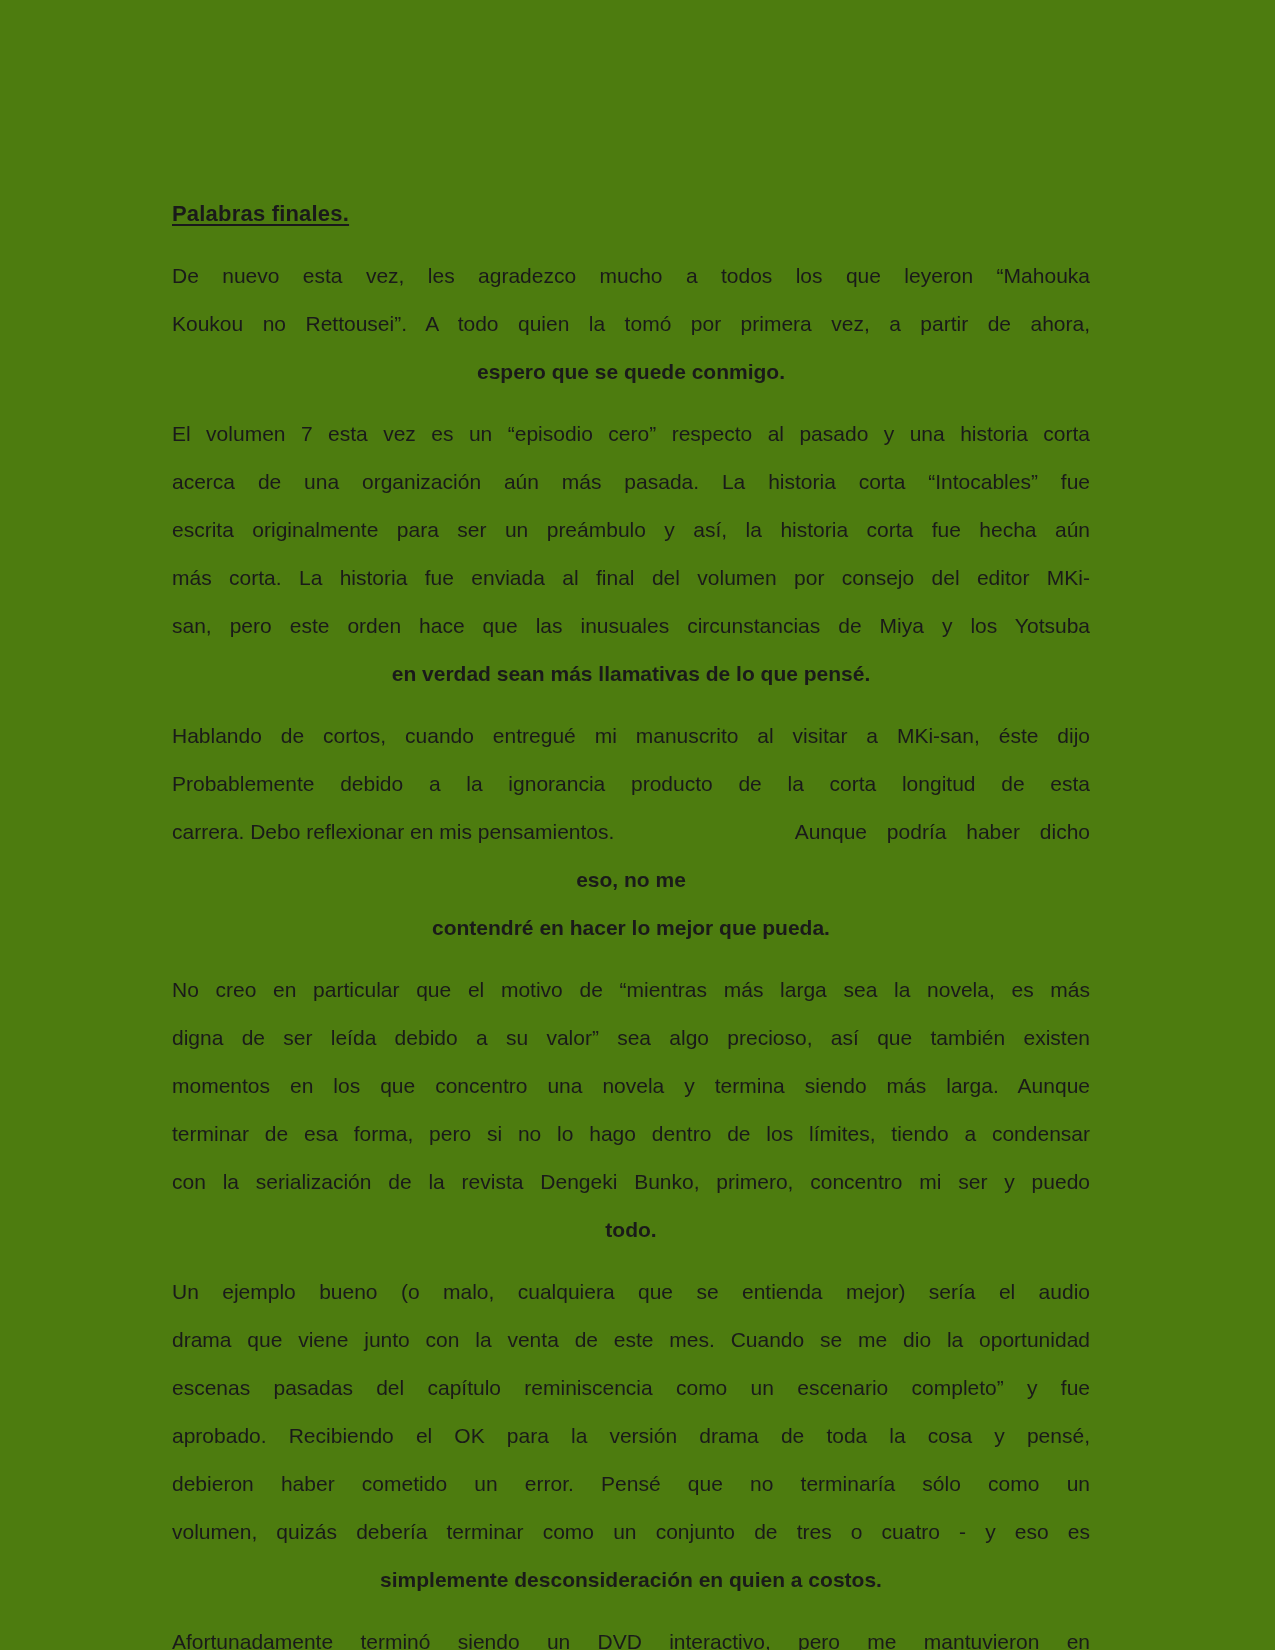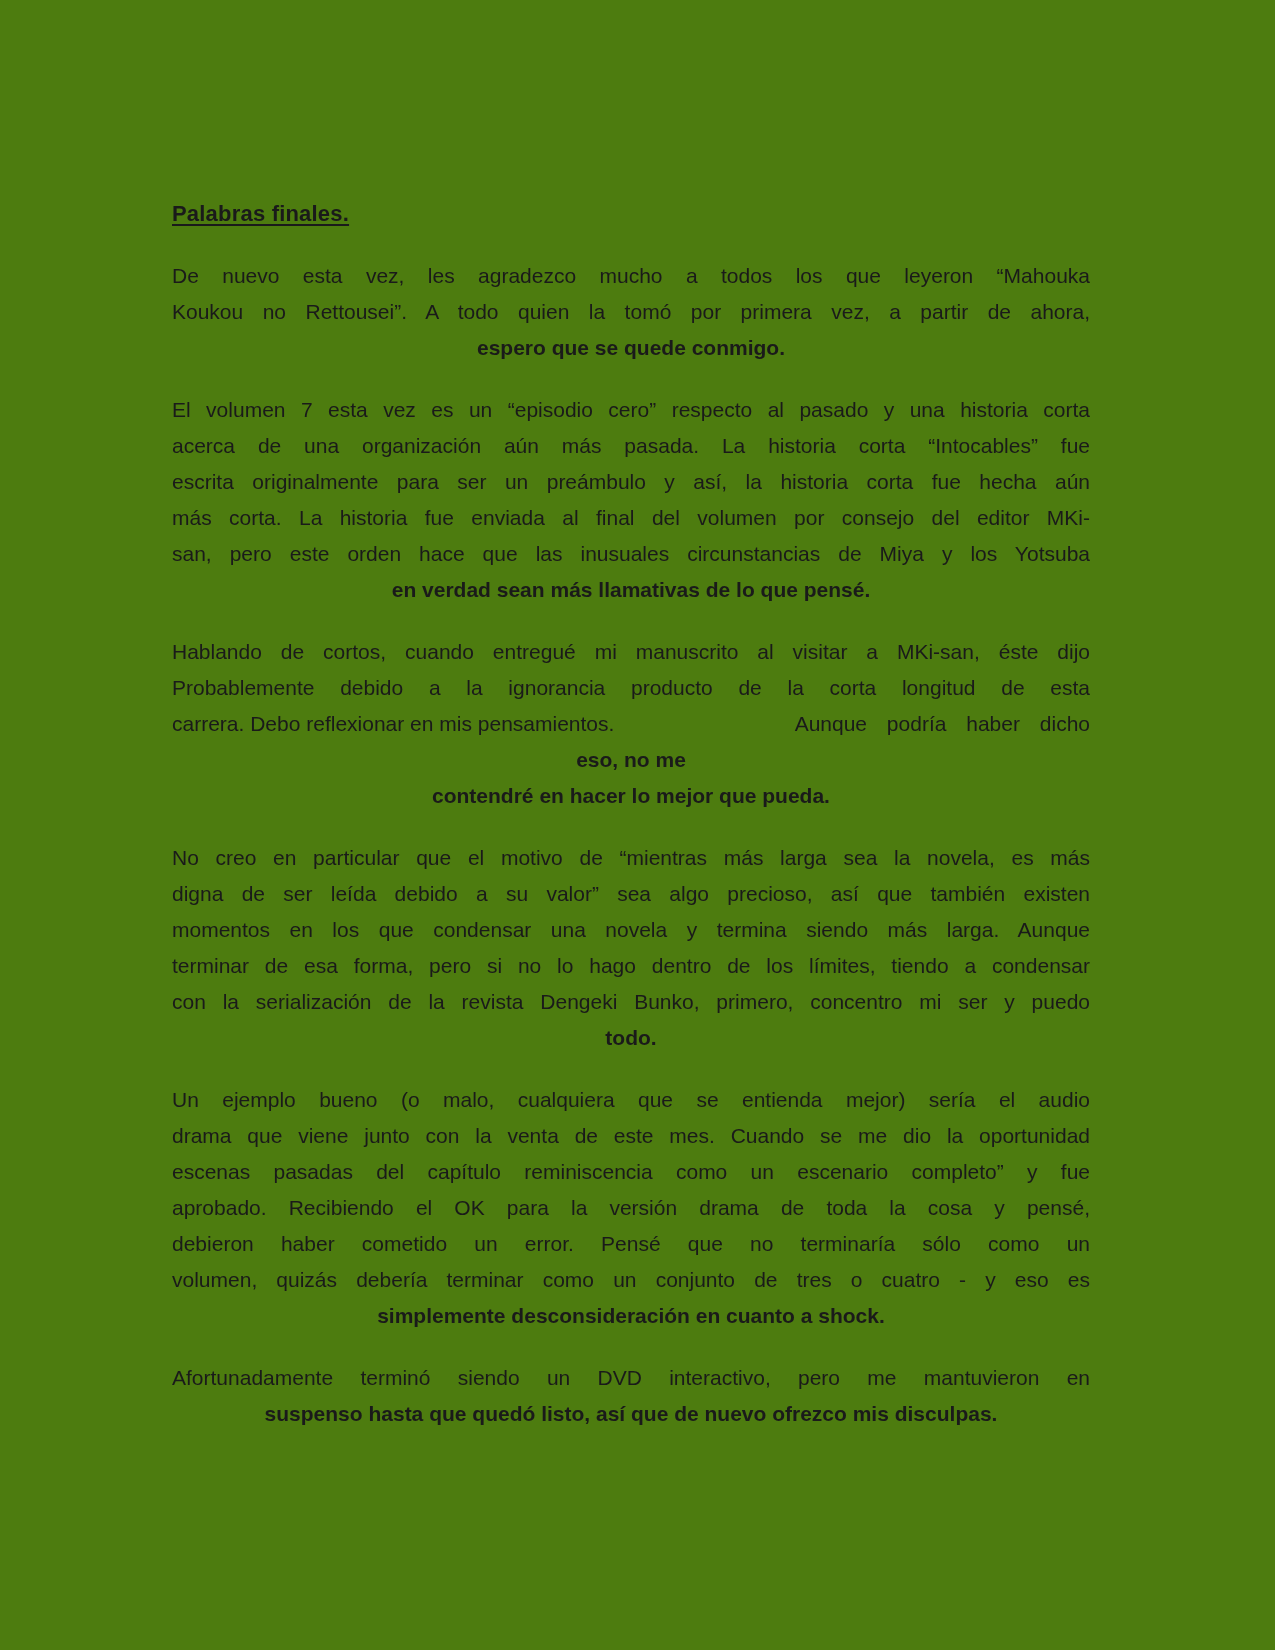--- a/index.html
+++ b/index.html
@@ -31,20 +31,21 @@
     text-underline-offset: 3px;
     letter-spacing: 0.2px;
   }
   .paragraph {
     margin: 0 0 26px 0;
   }
   .line {
     font-size: 21px;
     line-height: 36px;
     white-space: normal;
+    margin-top: 12px;
   }
   .line.just {
     text-align: justify;
     text-align-last: justify;
     text-justify: inter-word;
   }
   .line.left {
     text-align: center;
     font-weight: bold;
   }
@@ -83,32 +84,32 @@
         <div class="line split">
           <span>carrera. Debo reflexionar en mis pensamientos.</span>
           <span class="seg-right">Aunque podría haber dicho</span>
         </div>
         <div class="line left">eso, no me</div>
         <div class="line left">contendré en hacer lo mejor que pueda.</div>
       </div>
       <div class="paragraph">
         <div class="line just">No creo en particular que el motivo de “mientras más larga sea la novela, es más</div>
         <div class="line just">digna de ser leída debido a su valor” sea algo precioso, así que también existen</div>
-        <div class="line just">momentos en los que condensar una novela y termina siendo más larga. Aunque</div>
+        <div class="line just">momentos en los que concentro una novela y termina siendo más larga. Aunque</div>
         <div class="line just">terminar de esa forma, pero si no lo hago dentro de los límites, tiendo a condensar</div>
         <div class="line just">con la serialización de la revista Dengeki Bunko, primero, concentro mi ser y puedo</div>
         <div class="line left">todo.</div>
       </div>
       <div class="paragraph">
         <div class="line just">Un ejemplo bueno (o malo, cualquiera que se entienda mejor) sería el audio</div>
         <div class="line just">drama que viene junto con la venta de este mes. Cuando se me dio la oportunidad</div>
         <div class="line just">escenas pasadas del capítulo reminiscencia como un escenario completo” y fue</div>
         <div class="line just">aprobado. Recibiendo el OK para la versión drama de toda la cosa y pensé,</div>
         <div class="line just">debieron haber cometido un error. Pensé que no terminaría sólo como un</div>
         <div class="line just">volumen, quizás debería terminar como un conjunto de tres o cuatro - y eso es</div>
-        <div class="line left">simplemente desconsideración en cuanto a shock.</div>
+        <div class="line left">simplemente desconsideración en quien a costos.</div>
       </div>
       <div class="paragraph">
         <div class="line just">Afortunadamente terminó siendo un DVD interactivo, pero me mantuvieron en</div>
         <div class="line left">suspenso hasta que quedó listo, así que de nuevo ofrezco mis disculpas.</div>
       </div>
     </div>
 </div>
 
 </body></html>

